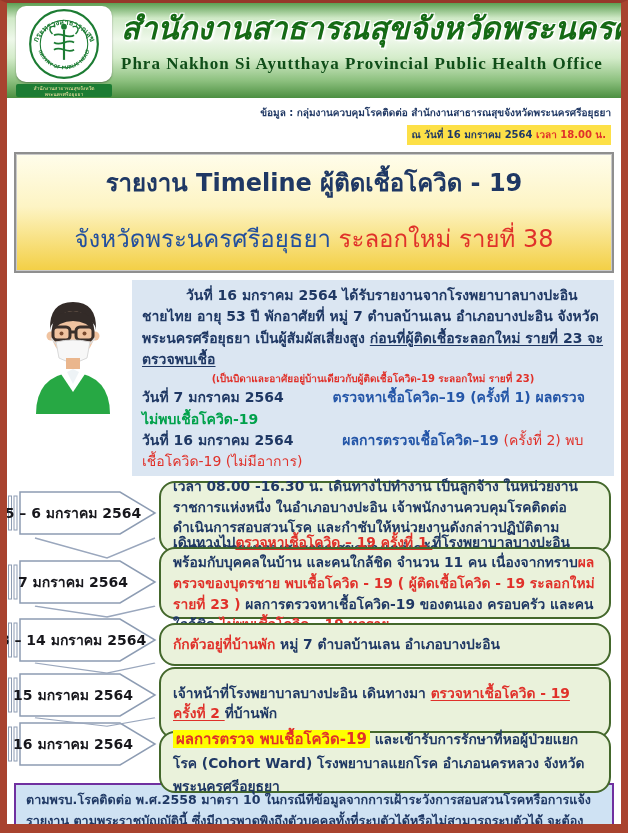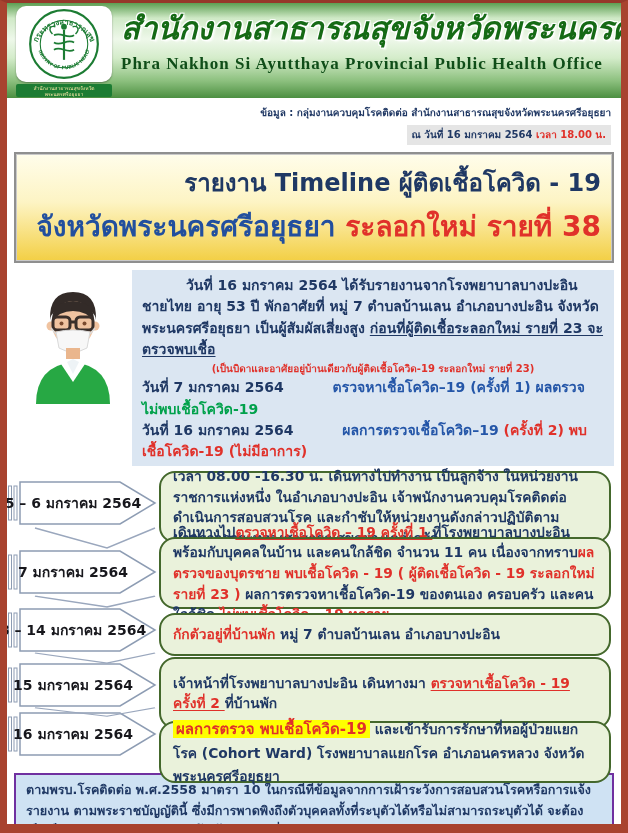--- a/index.html
+++ b/index.html
@@ -24,43 +24,43 @@
     font-family:"DejaVu Serif","Liberation Serif",serif;font-style:italic;font-weight:bold;
     font-size:31px;line-height:34px;color:#156a15;white-space:nowrap;
     text-shadow:1px 1px 0 #fff,-1px -1px 0 #fff,1px -1px 0 #fff,-1px 1px 0 #fff,2px 2px 2px rgba(255,255,255,.8);
   }
   .hdr-en{
     margin-top:9px;font-family:"Liberation Serif","DejaVu Serif",serif;font-weight:bold;
     font-size:17px;letter-spacing:1px;color:#0f4d18;white-space:nowrap;
   }
   
   .meta{padding:5px 10px 2px;text-align:right;color:#203864;font-weight:bold;font-size:10px;line-height:20px;}
-  .meta-date{display:inline-block;background:#e5e5e5;padding:0 5px;margin-top:2px;}
+  .meta-date{display:inline-block;background:#fde047;padding:0 5px;margin-top:2px;}
   .meta-time{color:#e0312a;}
   
   .title-box{
     margin:5px 7px 4px;border:2px solid #8f8f8f;box-shadow:0 0 0 1px #c9c9c9 inset;
     background:linear-gradient(180deg,#fffdeb 0%,#fdf4c4 45%,#f3cf44 100%);
-    text-align:right;padding:9px 11px 13px;
+    text-align:center;padding:9px 4px 13px;
   }
   .title-l1{color:#1f3864;font-size:24px;font-weight:bold;}
-  .title-l2{margin-top:2px;font-size:28px;font-weight:bold;color:#224f9e;}
+  .title-l2{margin-top:17px;font-size:24px;font-weight:normal;color:#224f9e;}
   .title-l2 .accent{color:#e0312a;}
   
   .patient{display:flex;margin:3px 7px 0;align-items:flex-start;}
   .avatar-col{width:118px;flex:0 0 118px;display:flex;justify-content:center;padding-top:16px;}
   .patient-box{flex:1;background:#dbe6f2;padding:5px 10px 4px;color:#1f3864;font-size:14px;font-weight:600;line-height:1.52;}
   .patient-p1{text-indent:44px;}
   .seg-strong{font-weight:800;}
   .seg-strong-u{font-weight:800;text-decoration:underline;text-underline-offset:2px;}
   .patient-note{text-align:center;color:#e0312a;font-weight:800;font-size:10px;margin:1px 0;}
   .pl-date{font-weight:800;color:#1f3864;}
   .pl-mid{color:#2456a8;margin-left:44px;}
   .pl-green{color:#00a14b;font-weight:800;}
-  .pl-red{color:#e0312a;font-weight:700;}
+  .pl-red{color:#e0312a;font-weight:400;}
   
   .tl{position:relative;height:299px;flex:0 0 299px;margin-top:3px;}
   .tl-box{
     position:absolute;left:152px;right:10px;background:#eaf2db;border:2px solid #44682c;border-radius:16px;
     padding:3px 12px;display:flex;flex-direction:column;justify-content:center;
     color:#1f3864;font-size:13.8px;font-weight:700;line-height:1.5;
   }
   .tl-date{position:absolute;left:0;width:150px;height:44px;}
   .tl-date svg{position:absolute;inset:0;}
   .tl-date .date-label{

